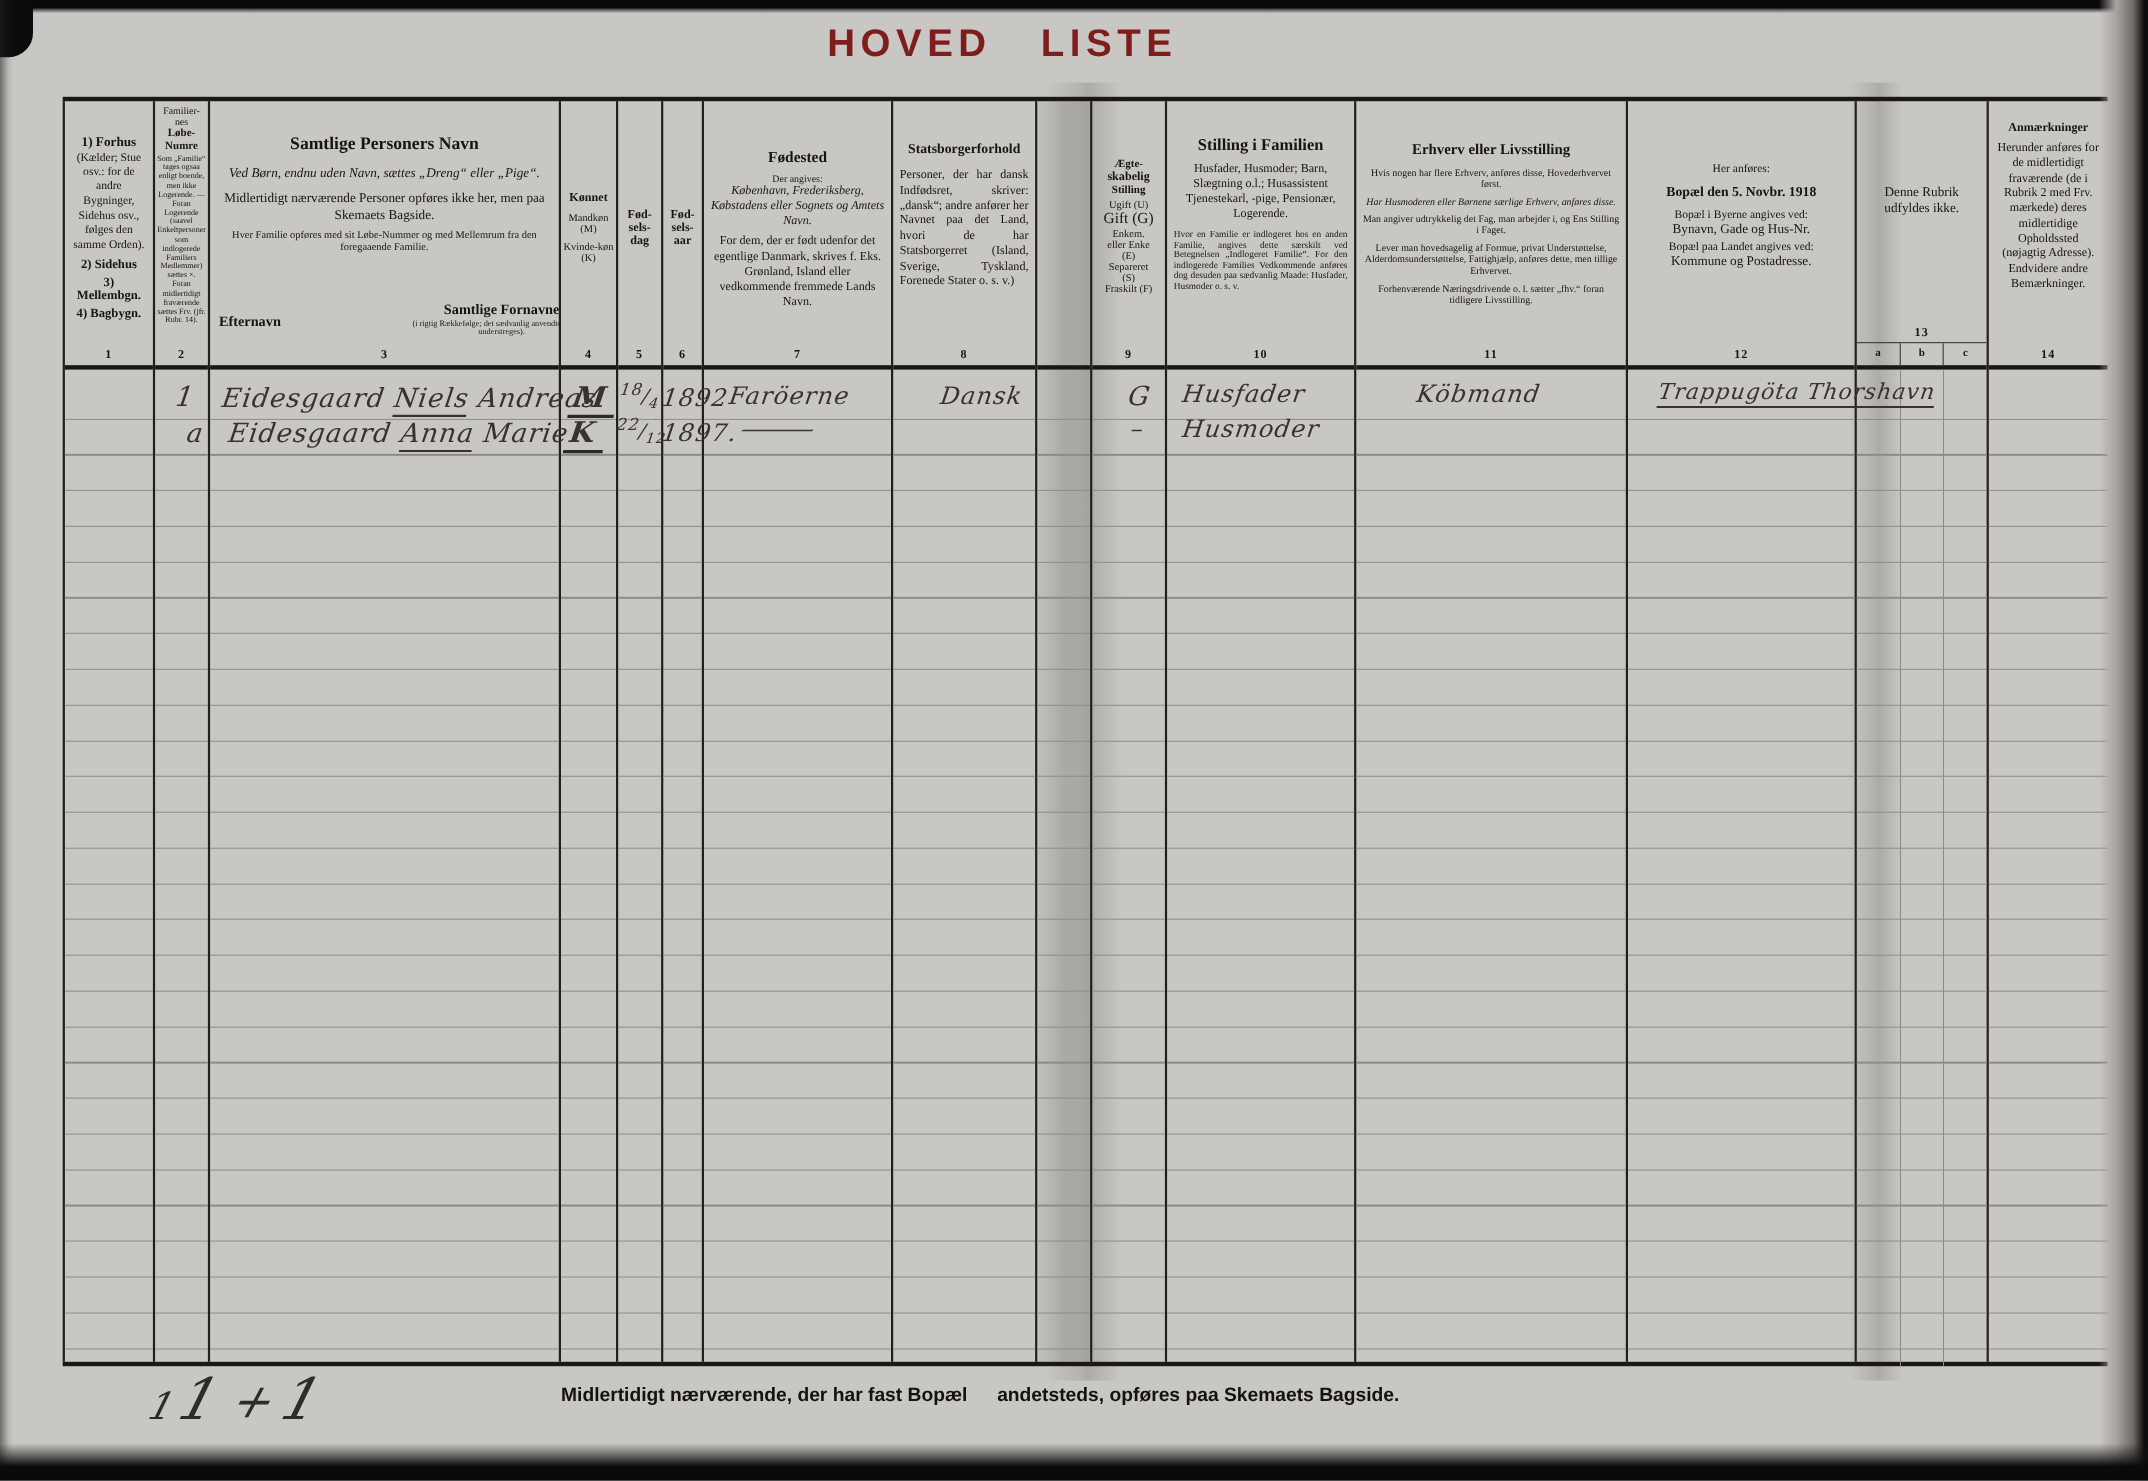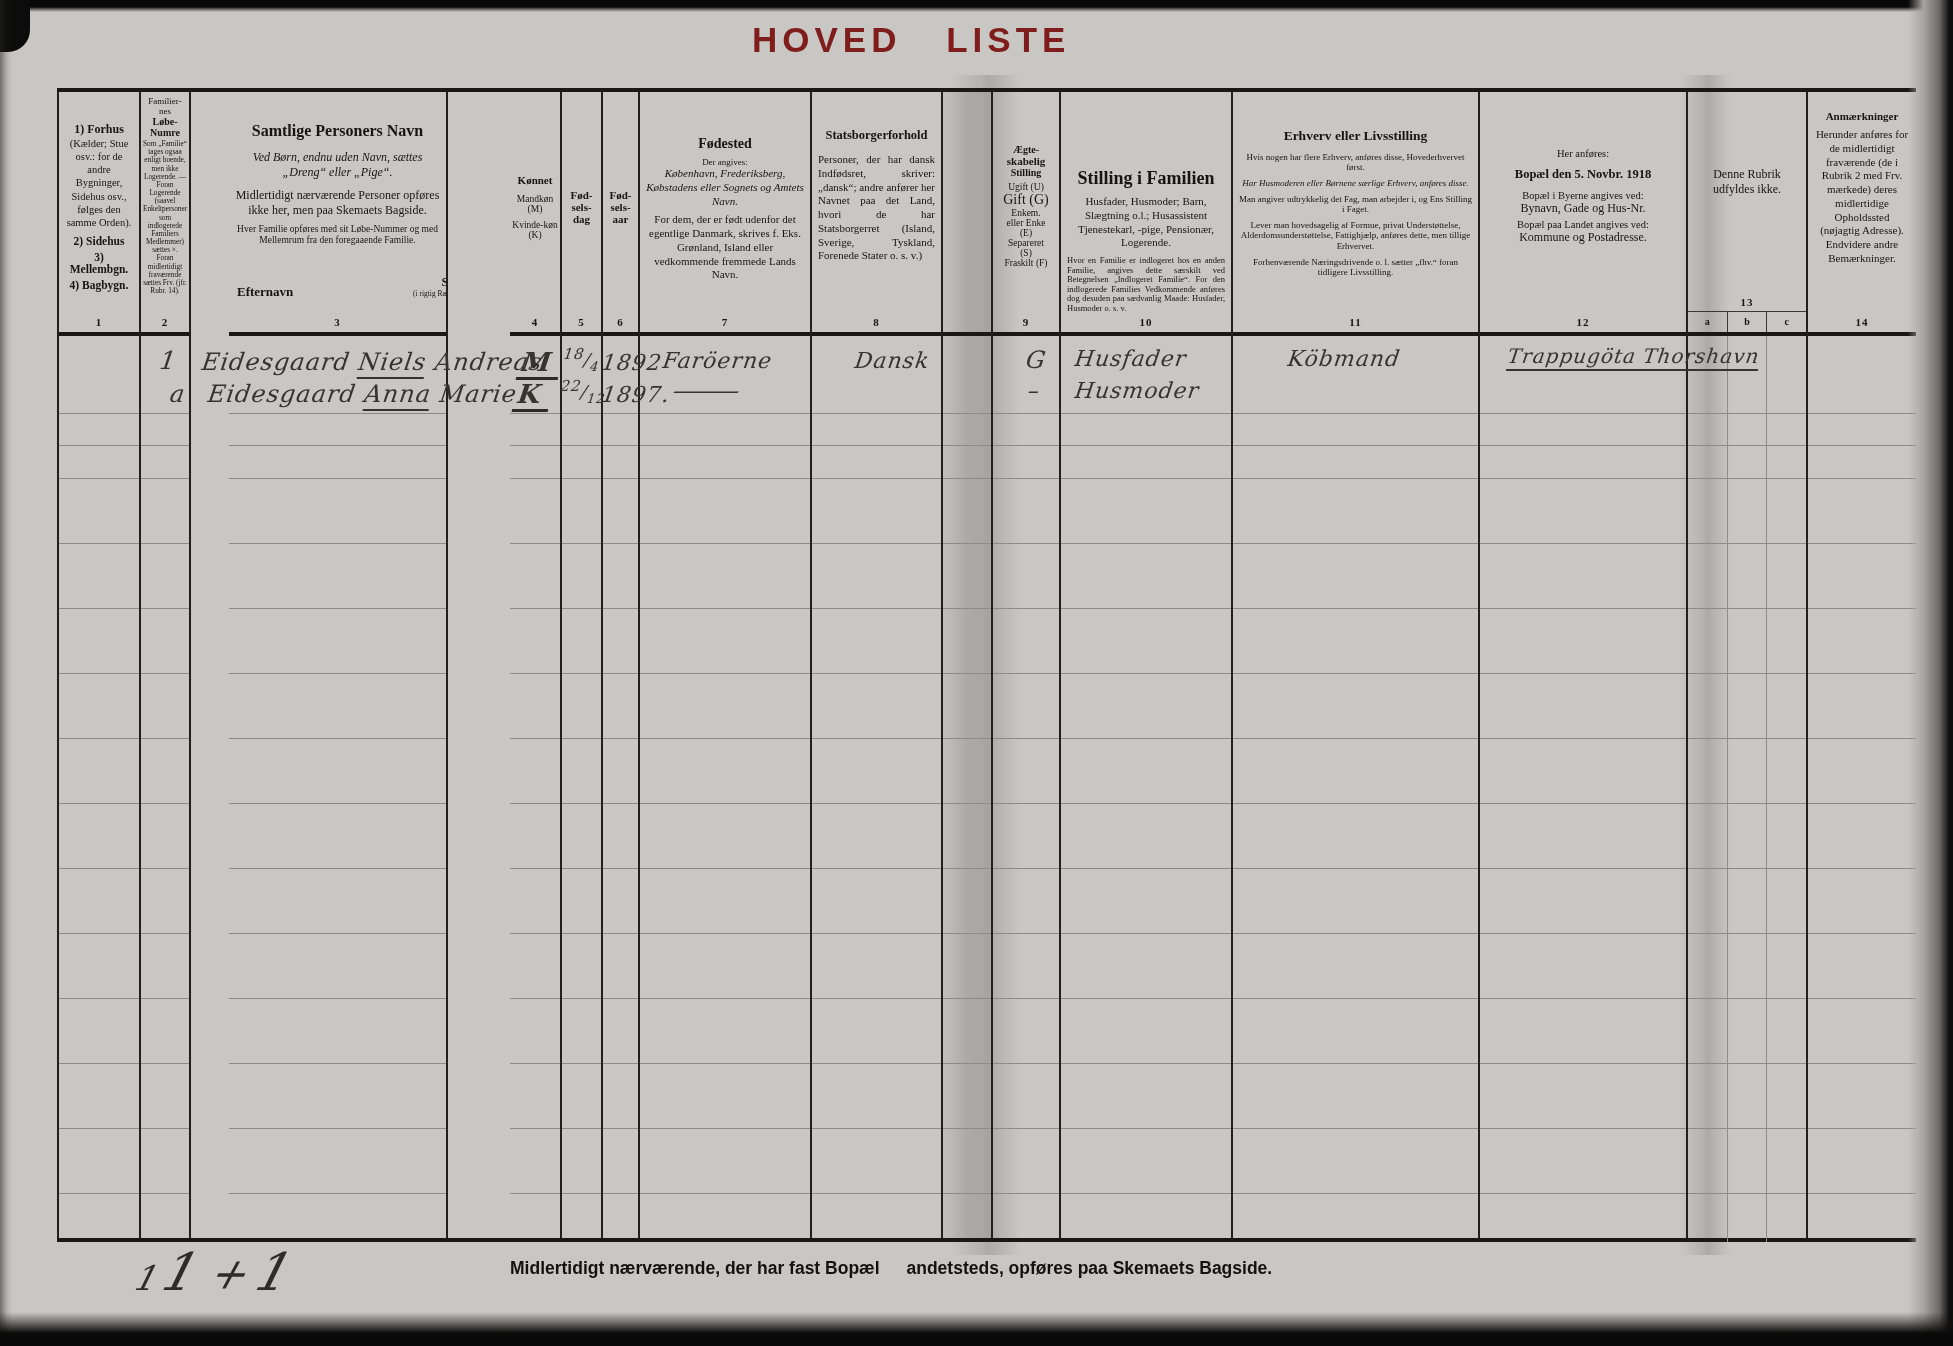--- a/index.html
+++ b/index.html
@@ -95,21 +95,21 @@
     <div class="col" style="left:84px;width:50px;">
       <div class="hd" style="padding:4px 2px 0 2px;">
         <p style="font-size:9px;text-align:center;">Familier-nes</p>
         <p class="ttl" style="font-size:10px;">Løbe-Numre</p>
         <p class="sm" style="font-size:7.3px;text-align:center;margin-top:2px;">Som „Familie“ tages ogsaa enligt boende, men ikke Logerende. — Foran Logerende (saavel Enkeltpersoner som indlogerede Familiers Medlemmer) sættes ×. Foran midlertidigt fraværende sættes Frv. (jfr. Rubr. 14).</p>
         <div class="num">2</div>
       </div>
       <div class="bd"></div>
     </div>
 
-    <div class="col" style="left:134px;width:257px;padding-left:38px;">
+    <div class="col" style="left:134px;width:319px;">
       <div class="hd pad">
         <div style="padding-top:24px;">
           <p class="ttl" style="font-size:16px;">Samtlige Personers Navn</p>
           <p class="md it" style="margin-top:10px;font-size:12px;">Ved Børn, endnu uden Navn, sættes „Dreng“ eller „Pige“.</p>
           <p class="md" style="margin-top:8px;font-size:12px;">Midlertidigt nærværende Personer opføres ikke her, men paa Skemaets Bagside.</p>
           <p class="sm" style="margin-top:6px;font-size:9.5px;">Hver Familie opføres med sit Løbe-Nummer og med Mellemrum fra den foregaaende Familie.</p>
         </div>
         <div class="sub3">
           <span class="eft">Efternavn</span>
           <span class="forn">
@@ -203,21 +203,21 @@
           <p style="font-size:9.5px;">Fraskilt (F)</p>
         </div>
         <div class="num">9</div>
       </div>
       <div class="bd"></div>
     </div>
 
     <div class="col" style="left:1004px;width:172px;">
       <div class="hd pad">
         <div style="padding-top:26px;">
-          <p class="ttl" style="font-size:18px;margin-top:44px;">Stilling i Familien</p>
+          <p class="ttl" style="font-size:15px;">Stilling i Familien</p>
           <p class="md" style="font-size:11px;margin-top:6px;">Husfader, Husmoder; Barn, Slægtning o.l.; Husassistent Tjenestekarl, -pige, Pensionær, Logerende.</p>
           <p class="sm" style="font-size:8.5px;margin-top:6px;text-align:justify;">Hvor en Familie er indlogeret hos en anden Familie, angives dette særskilt ved Betegnelsen „Indlogeret Familie“. For den indlogerede Families Vedkommende anføres dog desuden paa sædvanlig Maade: Husfader, Husmoder o. s. v.</p>
         </div>
         <div class="num">10</div>
       </div>
       <div class="bd"></div>
     </div>
 
     <div class="col" style="left:1176px;width:247px;">
       <div class="hd pad">

